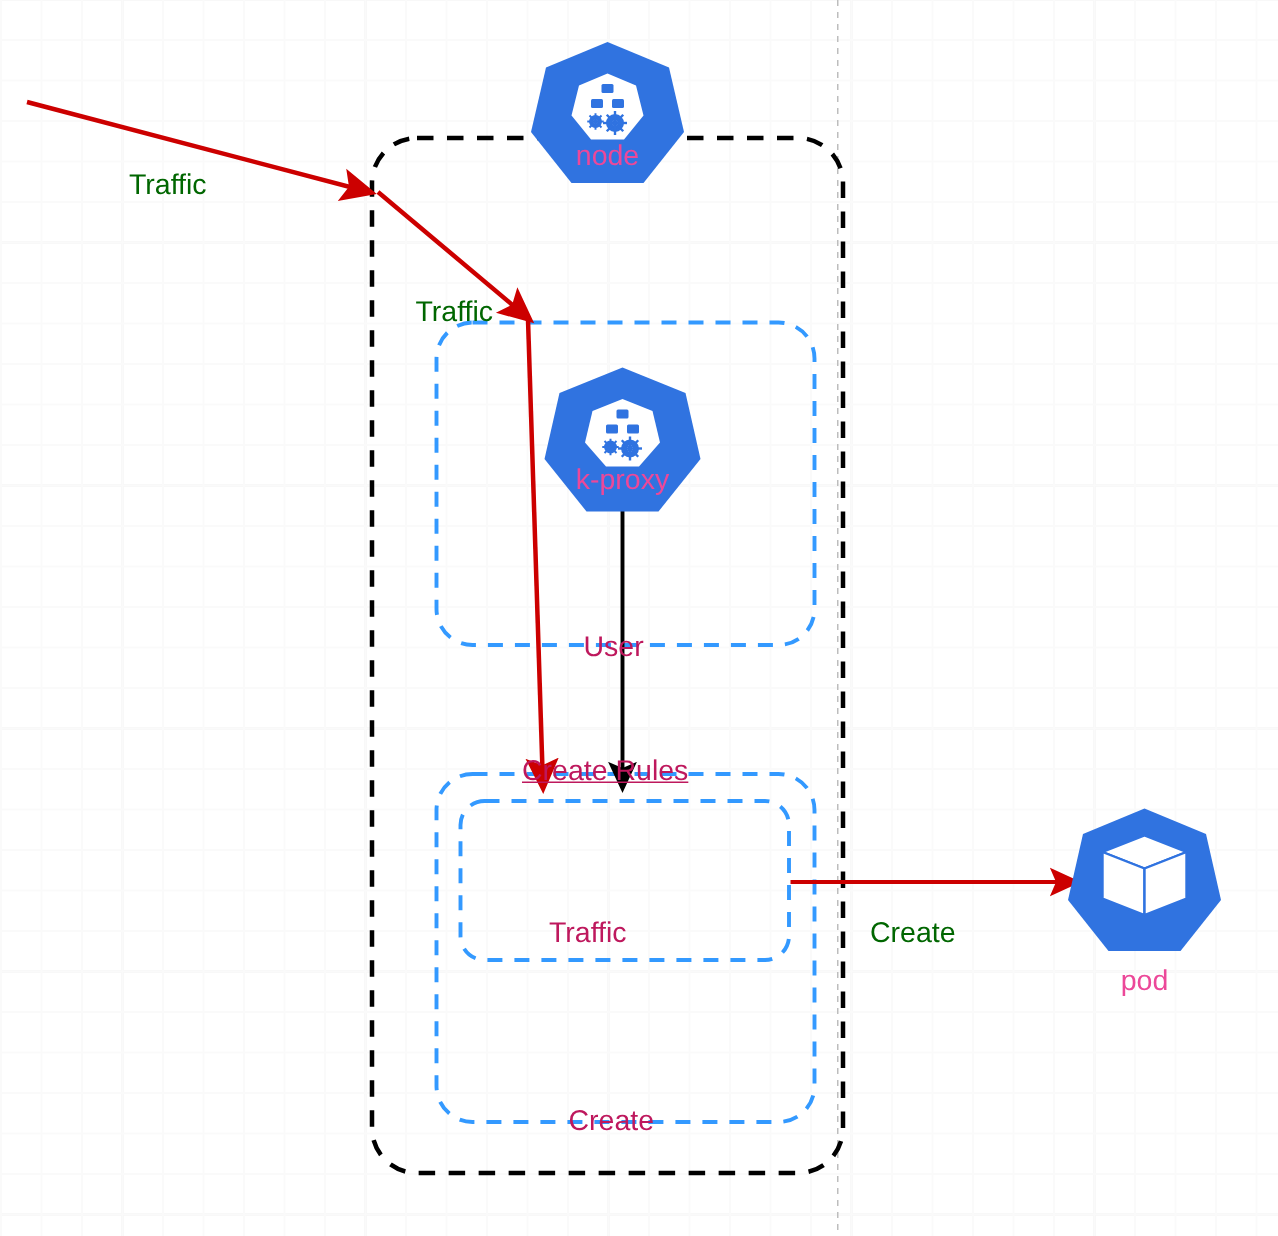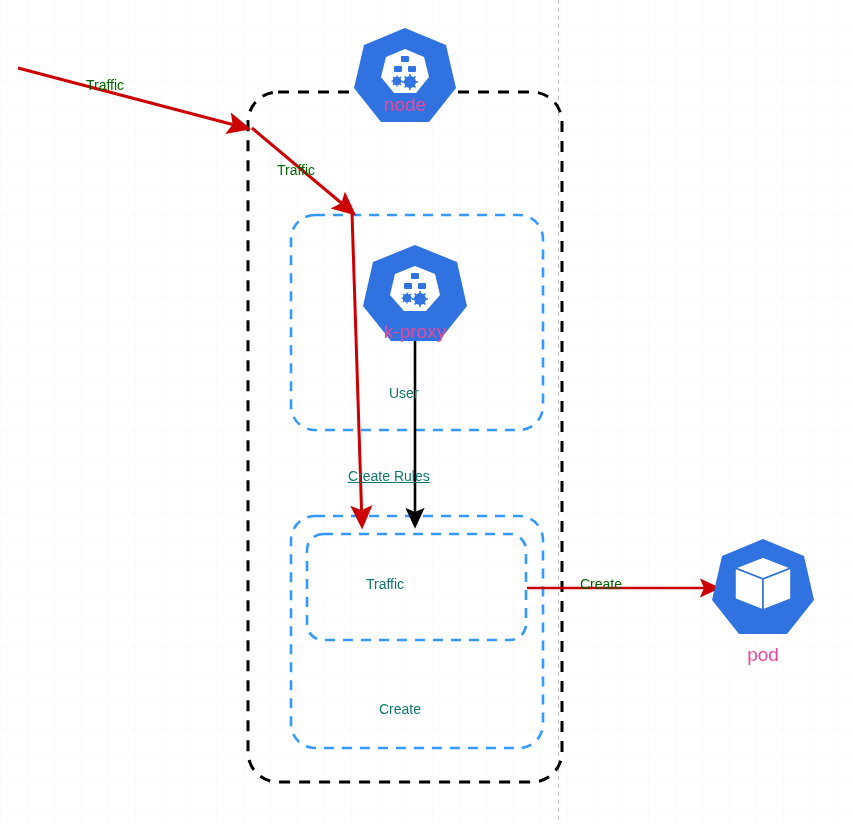--- a/index.html
+++ b/index.html
@@ -18,27 +18,28 @@
       linear-gradient(to right, #fafafa 1px, transparent 1px),
       linear-gradient(to bottom, #fafafa 1px, transparent 1px),
       linear-gradient(to right, #ececec 1px, transparent 1px),
       linear-gradient(to bottom, #ececec 1px, transparent 1px);
     background-size:27px 27px,27px 27px,81px 81px,81px 81px;
     background-position:0 -1px,0 -1px,0 -1px,0 -1px;
   }
   svg#scene{position:absolute;left:0;top:0;width:852px;height:824px;}
   .lbl{
     position:absolute;
-    font-size:14px;
+    font-size:19px;
     line-height:1;
     white-space:nowrap;
     user-select:none;
+    margin-top:36px;
   }
   .lbl.green{color:#006600;}
-  .lbl.black{color:#0f766e;}
+  .lbl.black{color:#be185d;}
   .k8sname{
     position:absolute;
     color:#ec4899;
     font-size:19px;
     white-space:nowrap;
     text-align:center;
     user-select:none;
   }
 </style>
 </head>
@@ -146,15 +147,15 @@
 <div class="lbl green" style="left:580px;top:577px;">Create</div>
 
 <div class="lbl black" style="left:389px;top:386px;">User</div>
 
 <div class="lbl black" style="left:379px;top:702px;">Create</div>
 
 <div class="lbl black" style="left:366px;top:577px;">Traffic</div>
 
 <div class="k8sname" style="left:355px;top:94px;width:100px;">node</div>
 
-<div class="k8sname" style="left:365px;top:321px;width:100px;">k-proxy</div>
+<div class="k8sname" style="left:365px;top:310px;width:100px;">k-proxy</div>
 
 <div class="k8sname" style="left:713px;top:604px;width:100px;margin-top:40px;">pod</div>
 
 </body></html>

